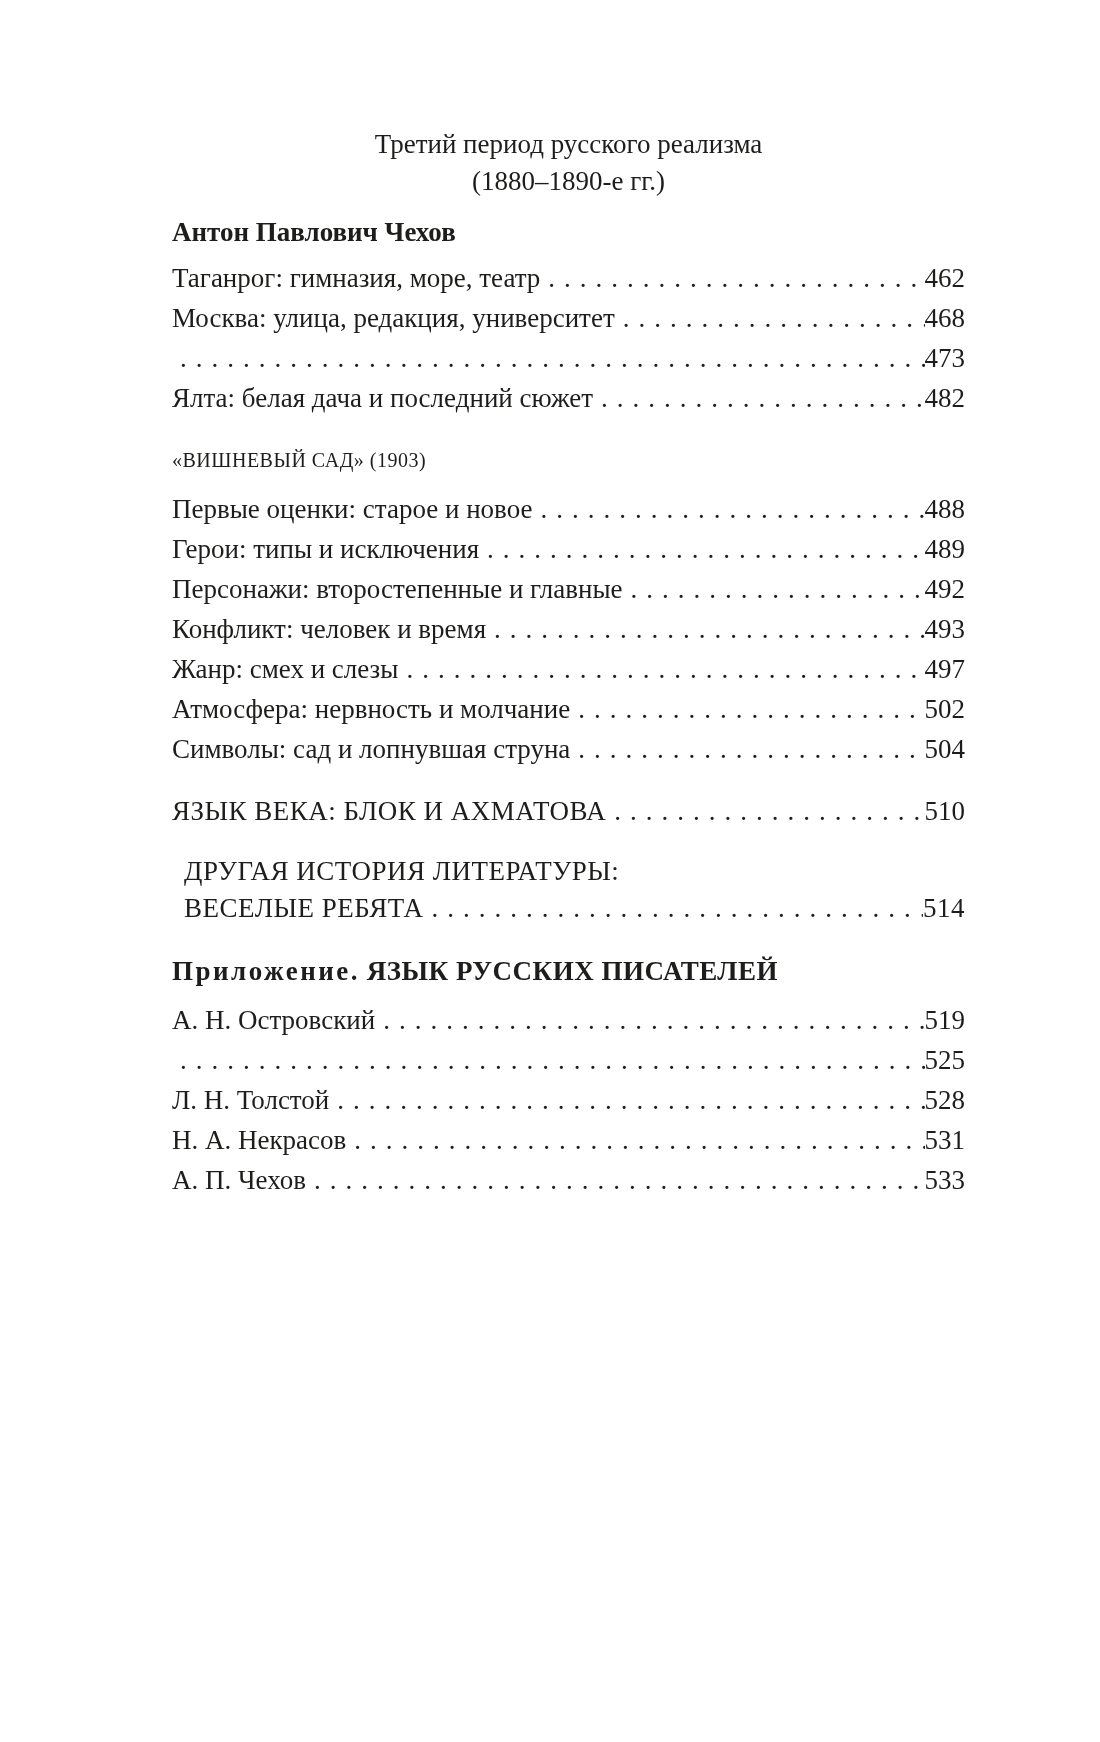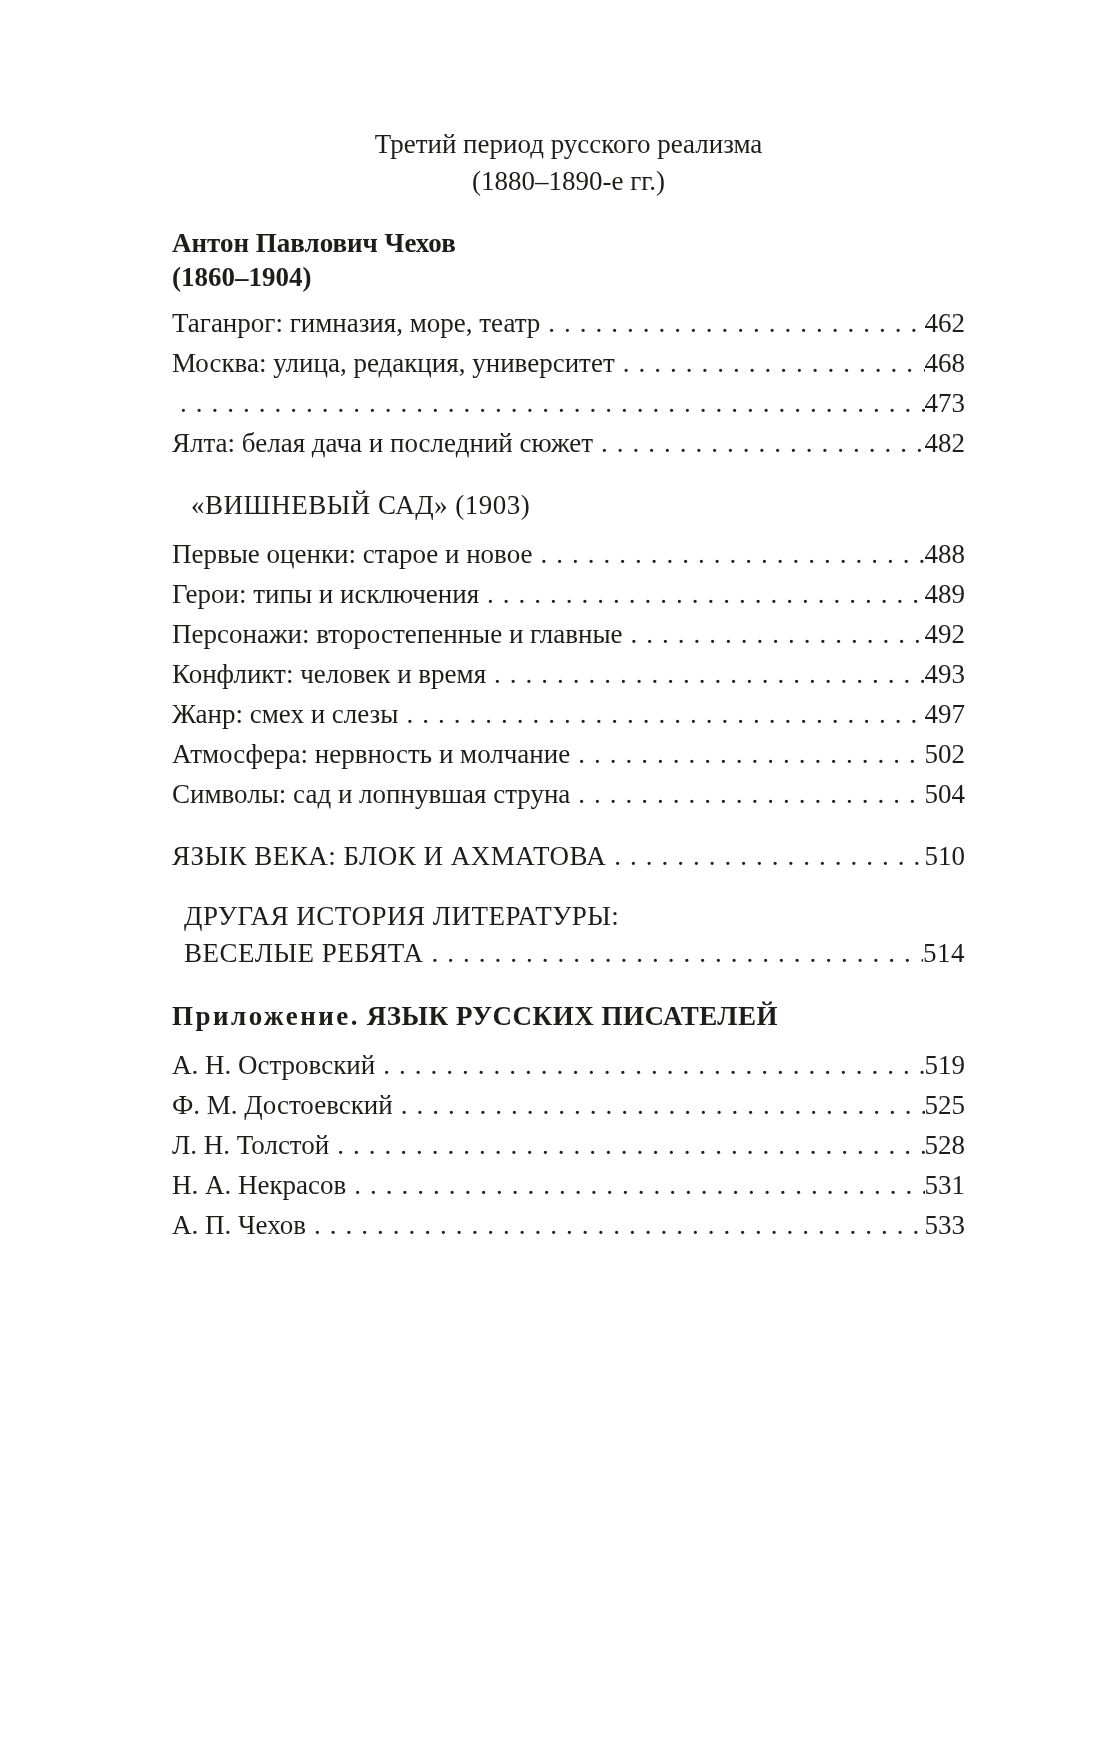--- a/index.html
+++ b/index.html
@@ -21,21 +21,21 @@
     top: 8px;
     width: 793px;
   }
   .part-title {
     margin-top: 118px;
     text-align: center;
     font-size: 27px;
     line-height: 37px;
   }
   .author-heading {
-    margin-top: 26px;
+    margin-top: 15px;
     font-size: 27px;
     font-weight: bold;
     line-height: 34px;
   }
   .toc {
     margin-top: 9px;
   }
   .row {
     display: flex;
     align-items: baseline;
@@ -55,24 +55,23 @@
     content: "..................................................................................";
     letter-spacing: 9px;
     font-size: 27px;
   }
   .row .pg {
     flex: none;
     text-align: right;
   }
   .section-header {
     margin-top: 22px;
-    font-size: 27px;
+    font-size: 20px;
     line-height: 40px;
     letter-spacing: 0.5px;
-    margin-left: 19px;
   }
   .section-row {
     margin-top: 22px;
   }
   .caps { letter-spacing: 0.5px; }
   .two-line-block {
     margin-top: 22px;
     font-size: 27px;
     line-height: 37px;
     letter-spacing: 0.5px;
@@ -97,21 +96,20 @@
 
 <div class="page">
 
   <div class="part-title">
     <div>Третий период русского реализма</div>
     <div>(1880–1890-е гг.)</div>
   </div>
 
   <div class="author-heading">
     <div>Антон Павлович Чехов</div>
-    <div>(1860–1904)</div>
   </div>
 
   <div class="toc">
       <div class="row">
         <span class="t">Таганрог: гимназия, море, театр</span>
         <span class="leader"></span>
         <span class="pg">462</span>
       </div>
       <div class="row">
         <span class="t">Москва: улица, редакция, университет</span>
@@ -191,21 +189,20 @@
     <span class="caps-part">ЯЗЫК РУССКИХ ПИСАТЕЛЕЙ</span>
   </div>
 
   <div class="toc">
       <div class="row">
         <span class="t">А. Н. Островский</span>
         <span class="leader"></span>
         <span class="pg">519</span>
       </div>
       <div class="row">
-        <span class="t">Ф. М. Достоевский</span>
         <span class="leader"></span>
         <span class="pg">525</span>
       </div>
       <div class="row">
         <span class="t">Л. Н. Толстой</span>
         <span class="leader"></span>
         <span class="pg">528</span>
       </div>
       <div class="row">
         <span class="t">Н. А. Некрасов</span>

